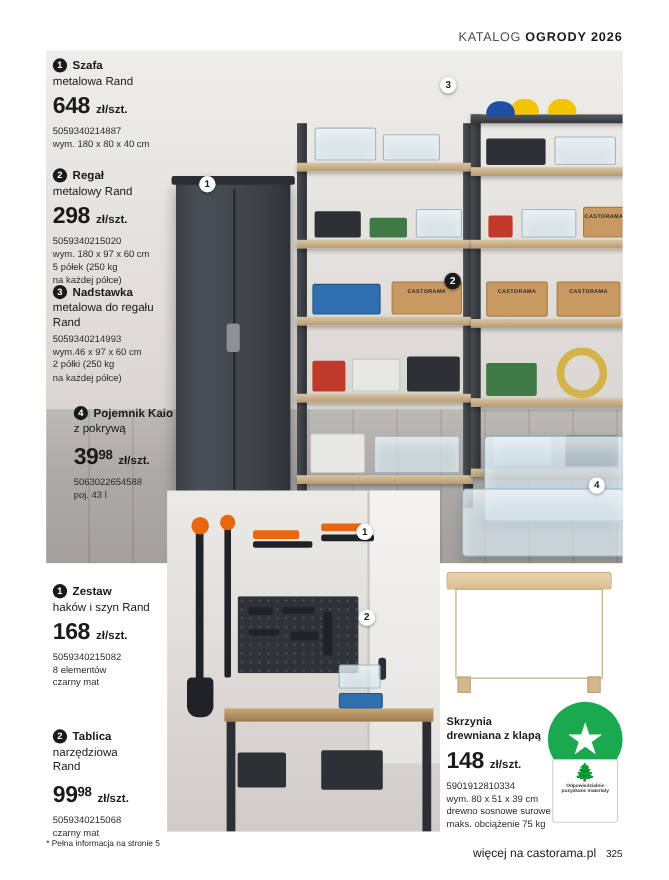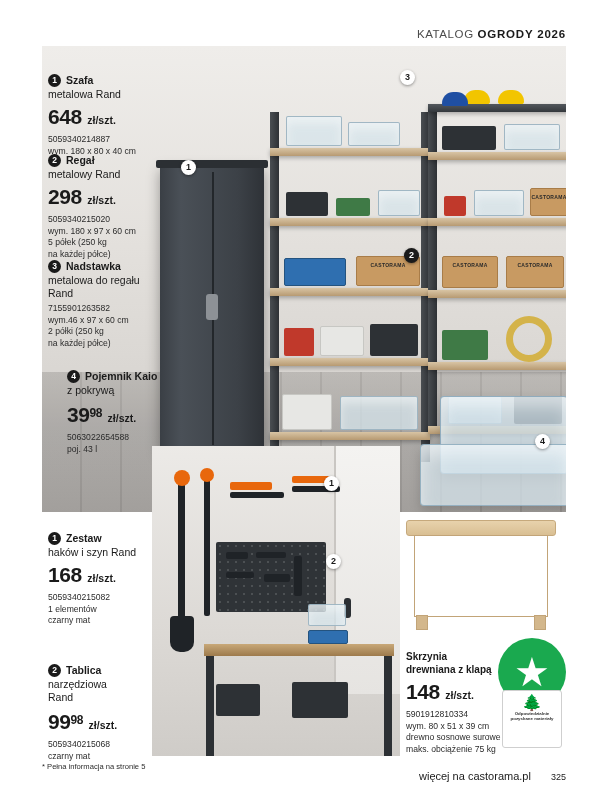--- a/index.html
+++ b/index.html
@@ -272,21 +272,21 @@
 
     <div class="bigbin"></div>
     <div class="bigbin2"></div>
 
     <div class="marker" style="left:139px; top:114px;">1</div>
     <div class="marker dark" style="left:362px; top:202px;">2</div>
     <div class="marker" style="left:358px; top:24px;">3</div>
     <div class="marker" style="left:493px; top:388px;">4</div>
   </div>
 
-  <div class="item" style="top:70px;">
+  <div class="item" style="top:50px;">
     <div>
       <span class="num">1</span><span class="title">Szafa</span>
     </div>
     <div class="subtitle">metalowa Rand</div>
     <div class="price"><span>648</span> <span class="unit">zł/szt.</span></div>
     <div class="code">5059340214887</div>
     <div class="desc">wym. 180 x 80 x 40 cm</div>
   </div>
 
   <div class="item" style="top:150px;">
@@ -300,21 +300,21 @@
     <div class="desc">5 półek (250 kg</div>
     <div class="desc">na każdej półce)</div>
   </div>
 
   <div class="item" style="top:256px;">
     <div>
       <span class="num">3</span><span class="title">Nadstawka</span>
     </div>
     <div class="subtitle">metalowa do regału</div>
     <div class="subtitle">Rand</div>
-    <div class="code">7155901263582</div>
+    <div class="code">5059340214993</div>
     <div class="desc">wym.46 x 97 x 60 cm</div>
     <div class="desc">2 półki (250 kg</div>
     <div class="desc">na każdej półce)</div>
   </div>
 
   <div class="item" style="top:366px;margin-left:19px;">
     <div>
       <span class="num">4</span><span class="title">Pojemnik Kaio</span>
     </div>
     <div class="subtitle">z pokrywą</div>
@@ -357,21 +357,21 @@
     <div class="marker" style="left:174px; top:108px;">2</div>
   </div>
 
   <div class="item" style="top:528px;">
     <div>
       <span class="num">1</span><span class="title">Zestaw</span>
     </div>
     <div class="subtitle">haków i szyn Rand</div>
     <div class="price"><span>168</span> <span class="unit">zł/szt.</span></div>
     <div class="code">5059340215082</div>
-    <div class="desc">1 elementów</div>
+    <div class="desc">8 elementów</div>
     <div class="desc">czarny mat</div>
   </div>
 
   <div class="item" style="top:660px;">
     <div>
       <span class="num">2</span><span class="title">Tablica</span>
     </div>
     <div class="subtitle">narzędziowa</div>
     <div class="subtitle">Rand</div>
     <div class="price"><span>99</span><span class="sup">98</span> <span class="unit">zł/szt.</span></div>
@@ -401,16 +401,16 @@
   </div>
   <div class="badge-fsc">
     <div class="fsc-tree">🌲</div>
     <div class="fsc-txt">Odpowiedzialnie pozyskane materiały</div>
   </div>
 
   <div class="footnote">* Pełna informacja na stronie 5</div>
   <div class="footer-line">
     <span class="more">więcej na</span>
     <span class="brand">castorama.pl</span>
-    <span style="font-size:9px; margin-left:17px;">325</span>
+    <span style="font-size:9px; margin-left:6px;">325</span>
   </div>
 
 </div>
 
 </body></html>

